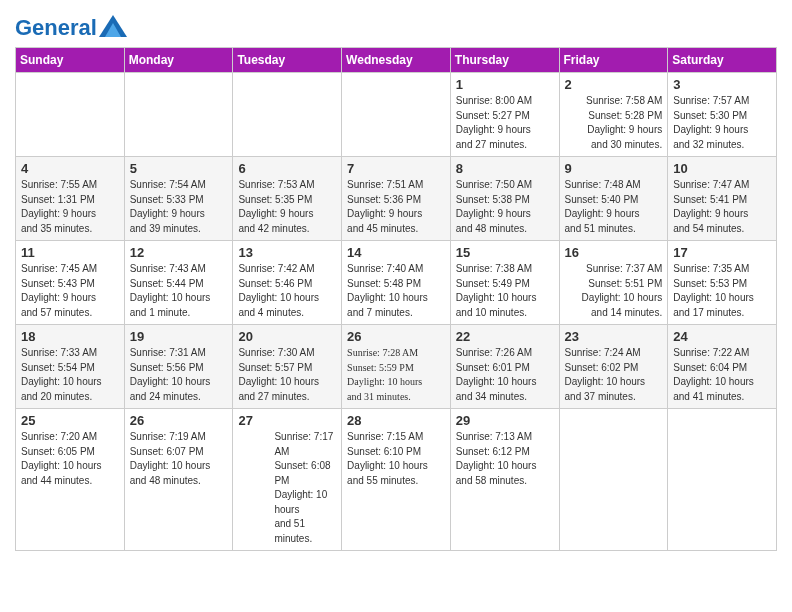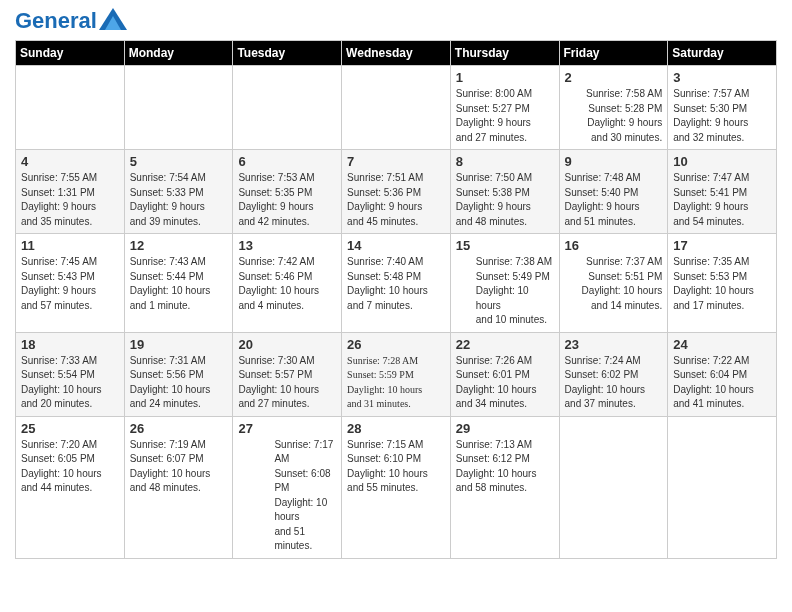--- a/index.html
+++ b/index.html
@@ -12,21 +12,21 @@
     }
     .header {
       display: flex;
       justify-content: space-between;
       align-items: flex-start;
       margin-bottom: 8px;
     }
     .logo {
       display: flex;
       align-items: center;
-      margin-top: 0;
+      margin-top: 7px;
     }
     .logo-text {
       font-size: 22px;
       font-weight: bold;
       color: #333;
       line-height: 1;
     }
     .logo-text span {
       color: #1a6bb5;
     }
@@ -48,21 +48,21 @@
     .subtitle {
       font-size: 15px;
       color: #555;
     }
     table {
       width: 100%;
       border-collapse: collapse;
       table-layout: fixed;
     }
     thead tr {
-      background-color: #000000;
+      background-color: #a21caf;
     }
     thead th {
       color: #fff;
       font-size: 12px;
       font-weight: bold;
       padding: 5px 4px;
       text-align: left;
       border: 1px solid #ccc;
     }
     tbody tr {
@@ -231,21 +231,21 @@
         </td>
         <td>
           <span class="day-num">14</span>
           <div class="day-info" style="white-space: pre-line;">Sunrise: 7:40 AM
 Sunset: 5:48 PM
 Daylight: 10 hours
 and 7 minutes.</div>
         </td>
         <td>
           <span class="day-num">15</span>
-          <div class="day-info" style="white-space: pre-line; margin-left: 20px;">Sunrise: 7:38 AM
+          <div class="day-info" style="white-space: pre-line;">Sunrise: 7:38 AM
 Sunset: 5:49 PM
 Daylight: 10 hours
 and 10 minutes.</div>
         </td>
         <td>
           <span class="day-num">16</span>
           <div class="day-info" style="white-space: pre-line; text-align: right;">Sunrise: 7:37 AM
 Sunset: 5:51 PM
 Daylight: 10 hours
 and 14 minutes.</div>

